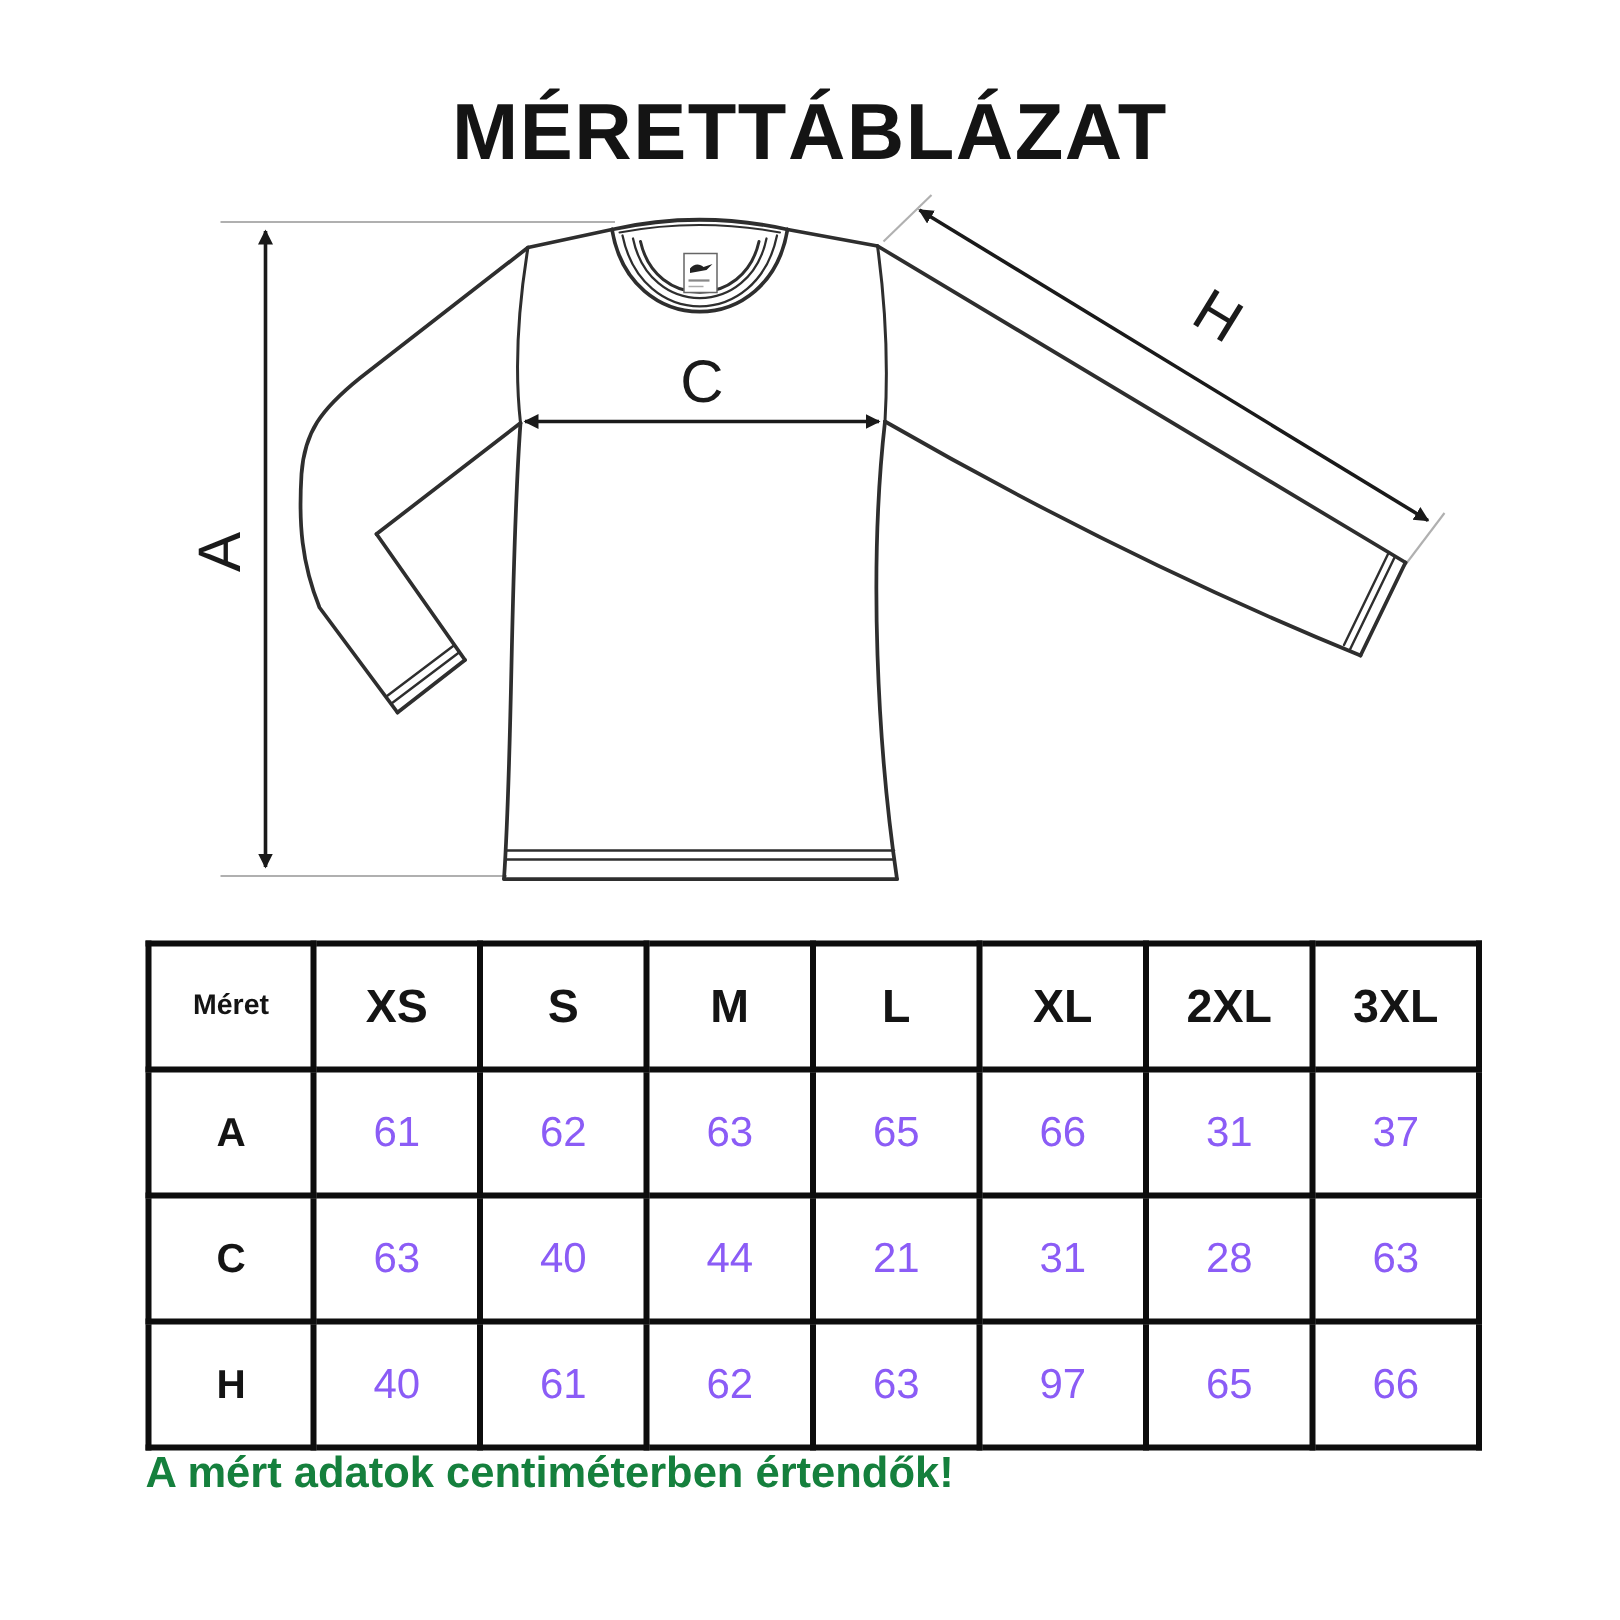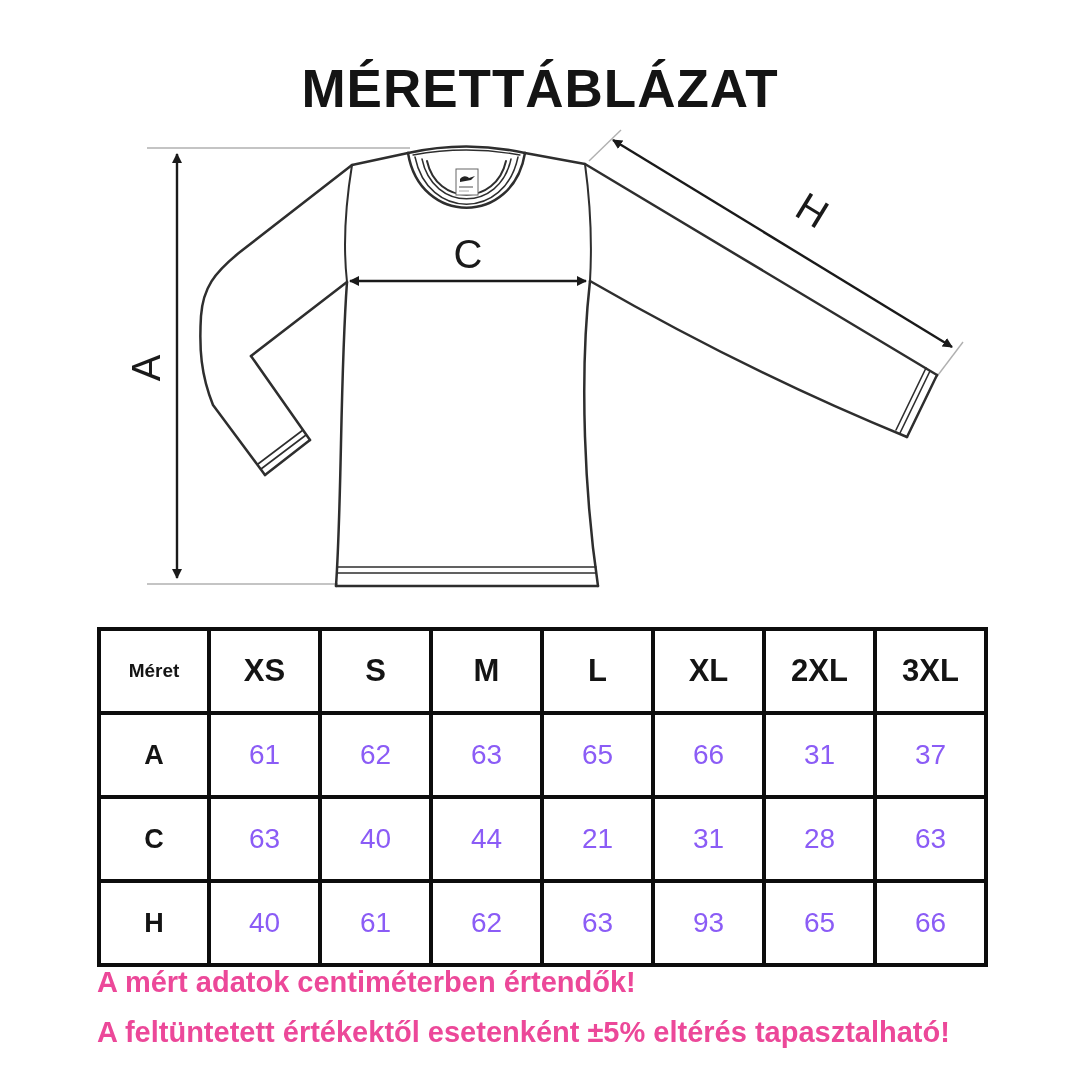--- a/index.html
+++ b/index.html
@@ -19,21 +19,21 @@
   .size-table th,.size-table td{
     border:4px solid #0d0d0d;height:80px;vertical-align:middle;padding:0;
   }
   .size-table col.c-first{width:110px;}
   .size-table col.c-size{width:111px;}
   .size-table thead th{font-size:31px;font-weight:bold;}
   .size-table thead th.meret{font-size:19px;font-weight:bold;}
   .size-table tbody th{font-size:27px;font-weight:bold;}
   .size-table tbody td{font-size:28px;font-weight:400;color:#8b5cf6;}
   .notes{position:absolute;top:966px;left:97px;}
-  .notes p{margin:0 0 17px 0;font-size:29px;font-weight:bold;color:#ec4899;}
+  .notes p{margin:0 0 17px 0;font-size:29px;font-weight:bold;color:#15803d;}
   svg text{font-family:"Liberation Sans", sans-serif;}
 </style>
 </head>
 <body>
 
 <div class="page">
 
   <h1 class="title">MÉRETTÁBLÁZAT</h1>
 
   <svg class="diagram" width="1080" height="500" viewBox="0 0 1080 500">
@@ -155,25 +155,24 @@
         <td>31</td>
         <td>28</td>
         <td>63</td>
       </tr>
       <tr>
         <th>H</th>
         <td>40</td>
         <td>61</td>
         <td>62</td>
         <td>63</td>
-        <td>93</td>
+        <td>97</td>
         <td>65</td>
         <td>66</td>
       </tr>
     </tbody>
   </table>
 
   <div class="notes">
     <p>A mért adatok centiméterben értendők!</p>
-    <p>A feltüntetett értékektől esetenként ±5% eltérés tapasztalható!</p>
   </div>
 
 </div>
 
 </body></html>

